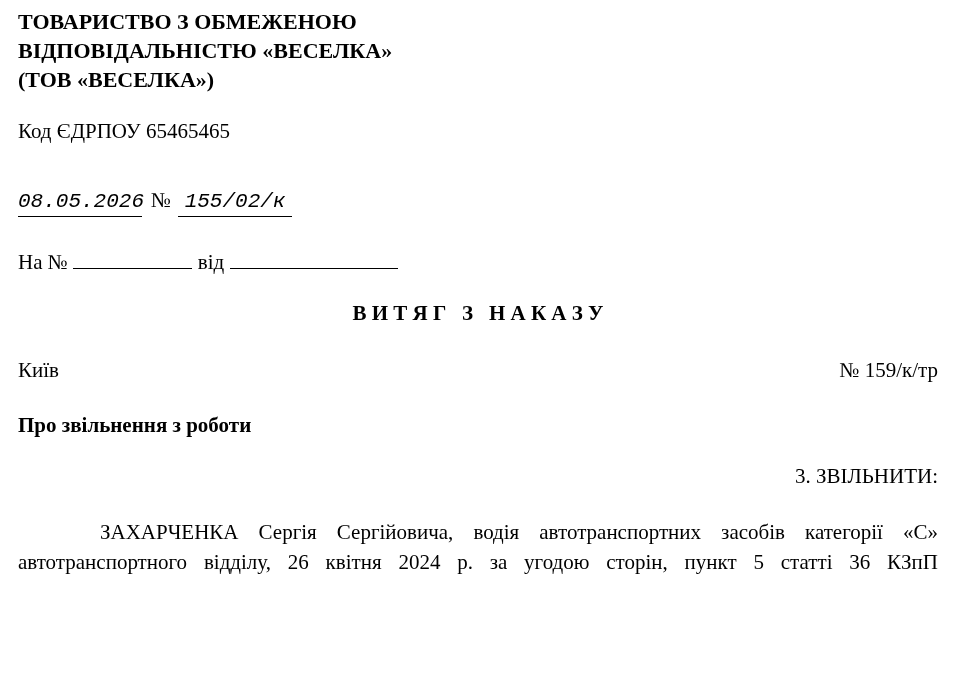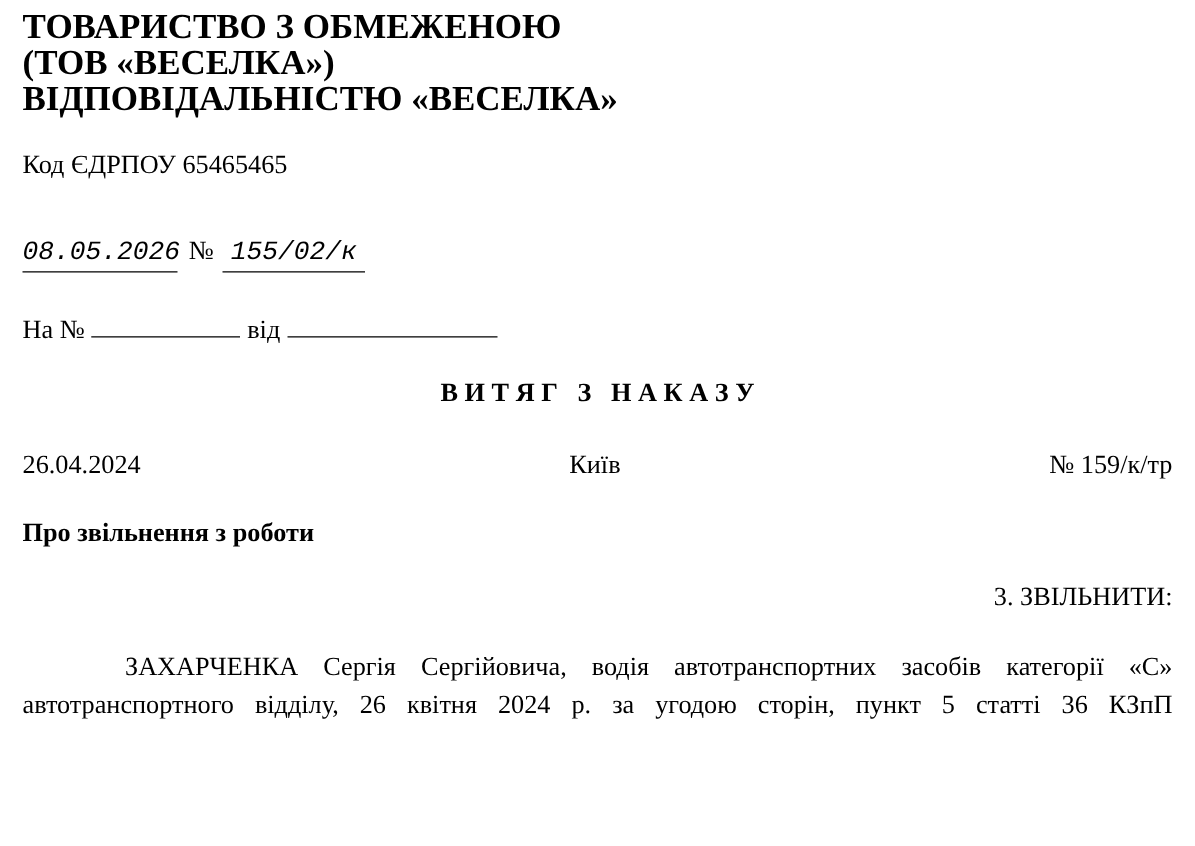--- a/index.html
+++ b/index.html
@@ -8,21 +8,21 @@
     width: 956px;
     height: 677px;
     overflow: hidden;
     font-family: "Liberation Serif", "DejaVu Serif", serif;
     font-size: 21px;
     line-height: 29px;
     color: #000000;
   }
   .doc { padding: 7px 18px 0 18px; }
 
-  .company { font-weight: bold; font-size: 28px; margin-bottom: 23px; }
+  .company { font-weight: bold; font-size: 22px; margin-bottom: 23px; }
   .contacts { margin-bottom: 26px; }
   .edrpou { margin-bottom: 40px; }
 
   .outgoing { margin-bottom: 29px; }
   .u-blank {
     display: inline-block;
     border-bottom: 1.5px solid #000;
     font-style: italic;
     text-align: center;
     height: 30px;
@@ -67,39 +67,38 @@
     width: 920px;
   }
 </style>
 </head>
 <body>
 
 <div class="doc">
 
   <div class="company">
     <div>ТОВАРИСТВО З ОБМЕЖЕНОЮ</div>
+    <div>ВІДПОВІДАЛЬНІСТЮ «ВЕСЕЛКА»</div>
     <div>(ТОВ «ВЕСЕЛКА»)</div>
-    <div>ВІДПОВІДАЛЬНІСТЮ «ВЕСЕЛКА»</div>
   </div>
 
 
   <div class="edrpou">Код ЄДРПОУ 65465465</div>
 
   <div class="outgoing">
     <span class="u-blank date">08.05.2026</span><span class="no-sign">№</span><span class="u-blank num">155/02/к</span>
   </div>
 
   <div class="ref">
     <span>На №</span><span class="blank blank1"></span><span>від</span><span class="blank blank2"></span>
   </div>
 
   <div class="title">В И Т Я Г   З   Н А К А З У</div>
 
   <div class="order-row">
-    <span>26.04.2024</span>
     <span>Київ</span>
     <span>№ 159/к/тр</span>
   </div>
 
   <div class="subject">Про звільнення з роботи</div>
 
   <div class="clause">3. ЗВІЛЬНИТИ:</div>
 
   <div class="para">ЗАХАРЧЕНКА Сергія Сергійовича, водія автотранспортних засобів категорії «С» автотранспортного відділу, 26 квітня 2024 р. за угодою сторін, пункт 5 статті 36 КЗпП</div>
 

